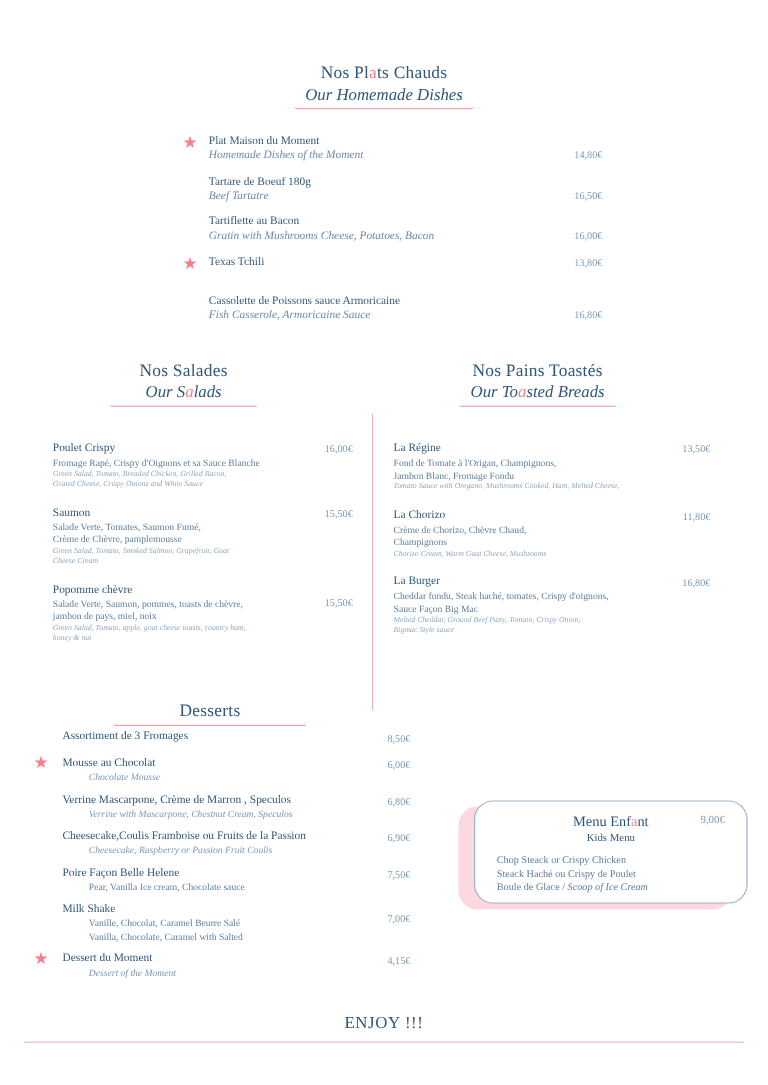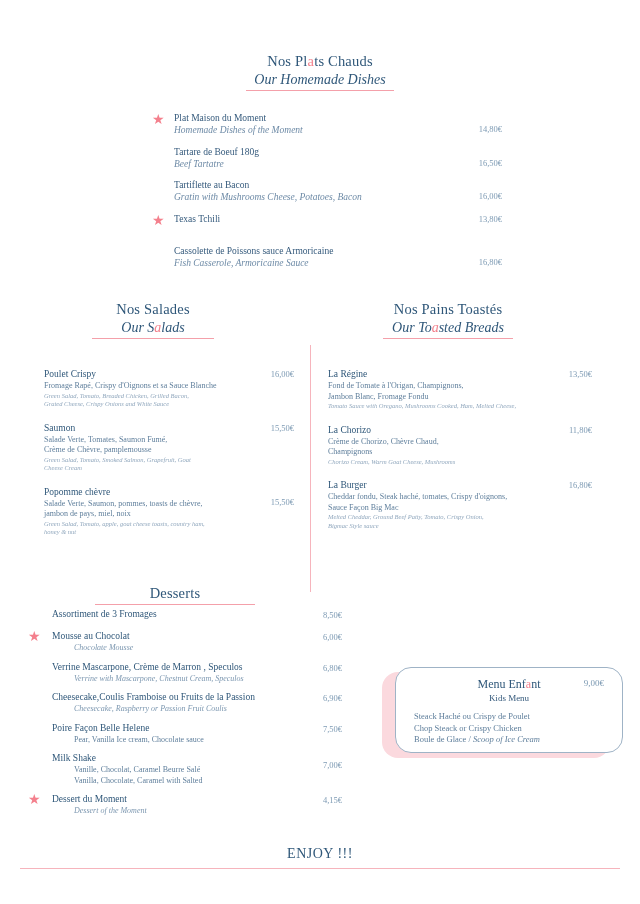--- a/index.html
+++ b/index.html
@@ -269,22 +269,22 @@
         <div class="price">4,15€</div>
       </div>
     </div>
 
   <div id="kids-shadow"></div>
   <div id="kids-box">
     <div class="ktitle"><span>Menu Enf</span><span class="accent">a</span><span>nt</span></div>
     <div class="ksub">Kids Menu</div>
     <div id="kids-price">9,00€</div>
     <div class="klines" id="kids-lines">
+        <div class="kline">Chop Steack or Crispy Chicken</div>
         <div class="kline">Steack Haché ou Crispy de Poulet</div>
-        <div class="kline">Chop Steack or Crispy Chicken</div>
         <div class="kline">Boule de Glace  / <span class="it">Scoop of Ice Cream</span></div>
       </div>
   </div>
 
   <div id="enjoy">ENJOY !!!</div>
   <div id="enjoy-rule"></div>
 
 </div>
 
 </body></html>

